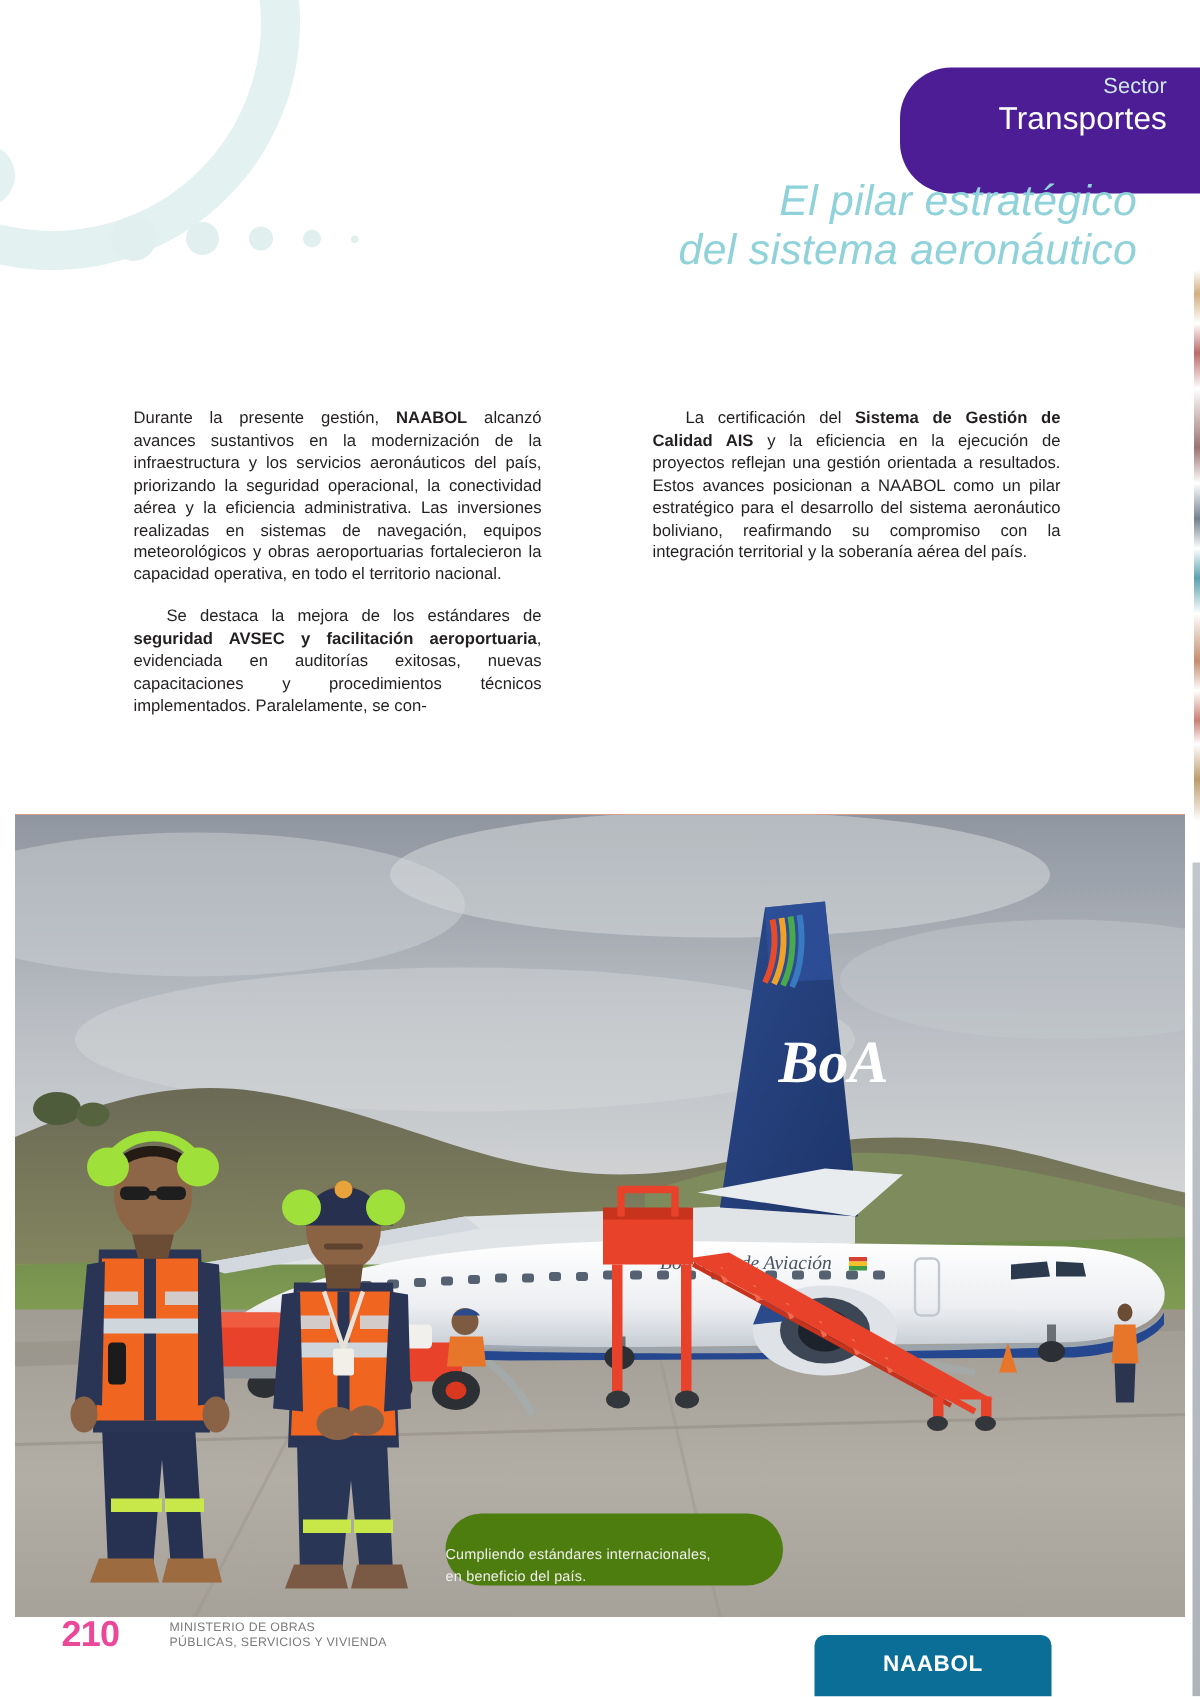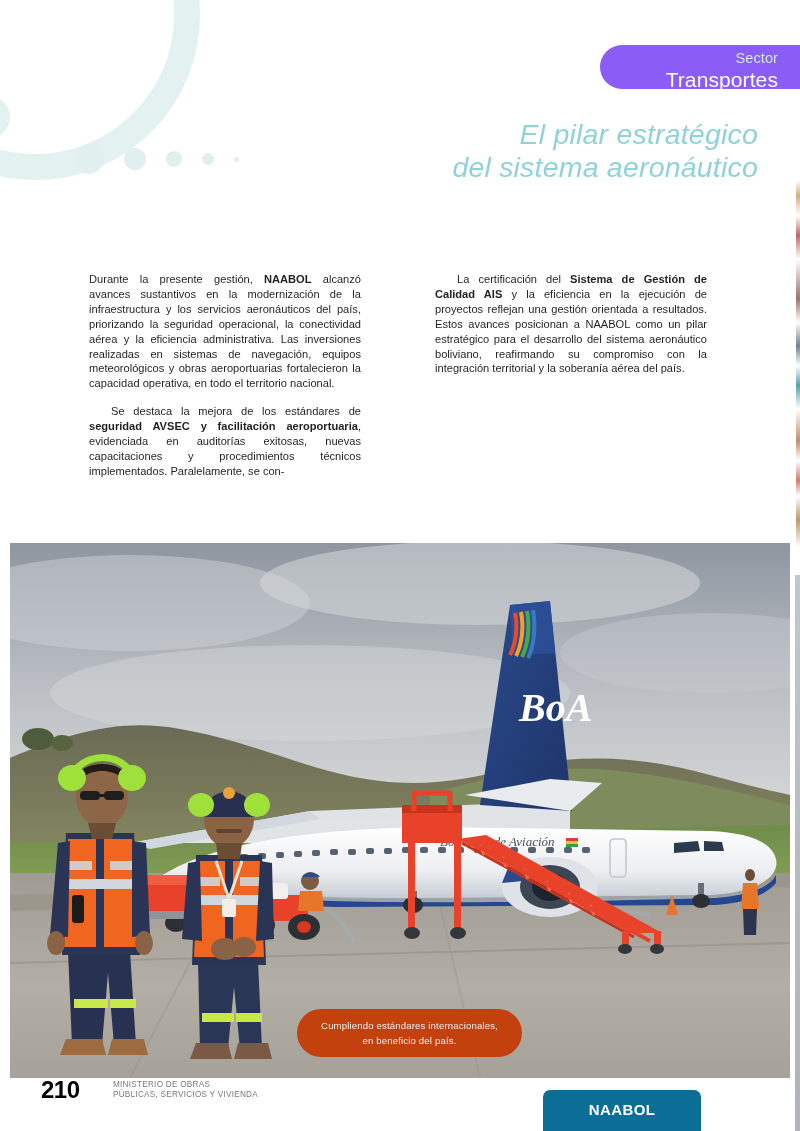--- a/index.html
+++ b/index.html
@@ -39,22 +39,22 @@
       #b08a55 86%,#ffffff 93%,#ffffff 100%);
     opacity:.85;
   }
   .edge-strip2{
     position:absolute;right:0;top:575px;width:5px;height:556px;
     background:linear-gradient(180deg,#c3c7cc 0%,#b9bec4 40%,#aeb4ba 100%);
   }
 
   
   .sector-tab{
-    position:absolute;right:0;top:45px;width:200px;height:44px;
-    background:#8b5cf6;
+    position:absolute;right:0;top:45px;width:200px;height:84px;
+    background:#4c1d95;
     border-top-left-radius:34px;border-bottom-left-radius:34px;
     color:#ffffff;text-align:right;
     padding:5px 22px 0 0;box-sizing:border-box;
   }
   .sector-tab .s-small{
     display:block;font-size:14.5px;line-height:17px;color:#cfe9ee;font-weight:400;
     letter-spacing:.1px;
   }
   .sector-tab .s-big{
     display:block;font-size:21px;line-height:26px;color:#ffffff;font-weight:400;
@@ -93,33 +93,32 @@
   
   .photo{
     position:absolute;left:10px;top:543px;width:780px;height:535px;
     overflow:hidden;background:#c2410c;
   }
   .photo svg{display:block;width:780px;height:535px;}
 
   
   .caption{
     position:absolute;left:297px;top:1009px;width:225px;height:48px;
-    background:#c2410c;border-radius:24px;
+    background:#4d7c0f;border-radius:24px;
     color:#f2f0ee;
     font-size:9.6px;line-height:15px;
-    text-align:center;
-    padding-top:9px;box-sizing:border-box;
+    padding-top:20px;box-sizing:border-box;
     letter-spacing:.15px;
   }
   .caption span{display:block;}
 
   
   .folio{
     position:absolute;left:41px;top:1077px;
-    font-size:24px;line-height:26px;font-weight:bold;color:#000000;
+    font-size:24px;line-height:26px;font-weight:bold;color:#ec4899;
     letter-spacing:-.5px;
   }
   .ministry{
     position:absolute;left:82px;top:1080px;width:200px;
     font-size:8.2px;line-height:10.2px;color:#7a7a7a;
     letter-spacing:.25px;
   }
   .ministry span{display:block;padding-left:31px;}
   .naabol-box{
     position:absolute;left:543px;top:1090px;width:158px;height:55px;

